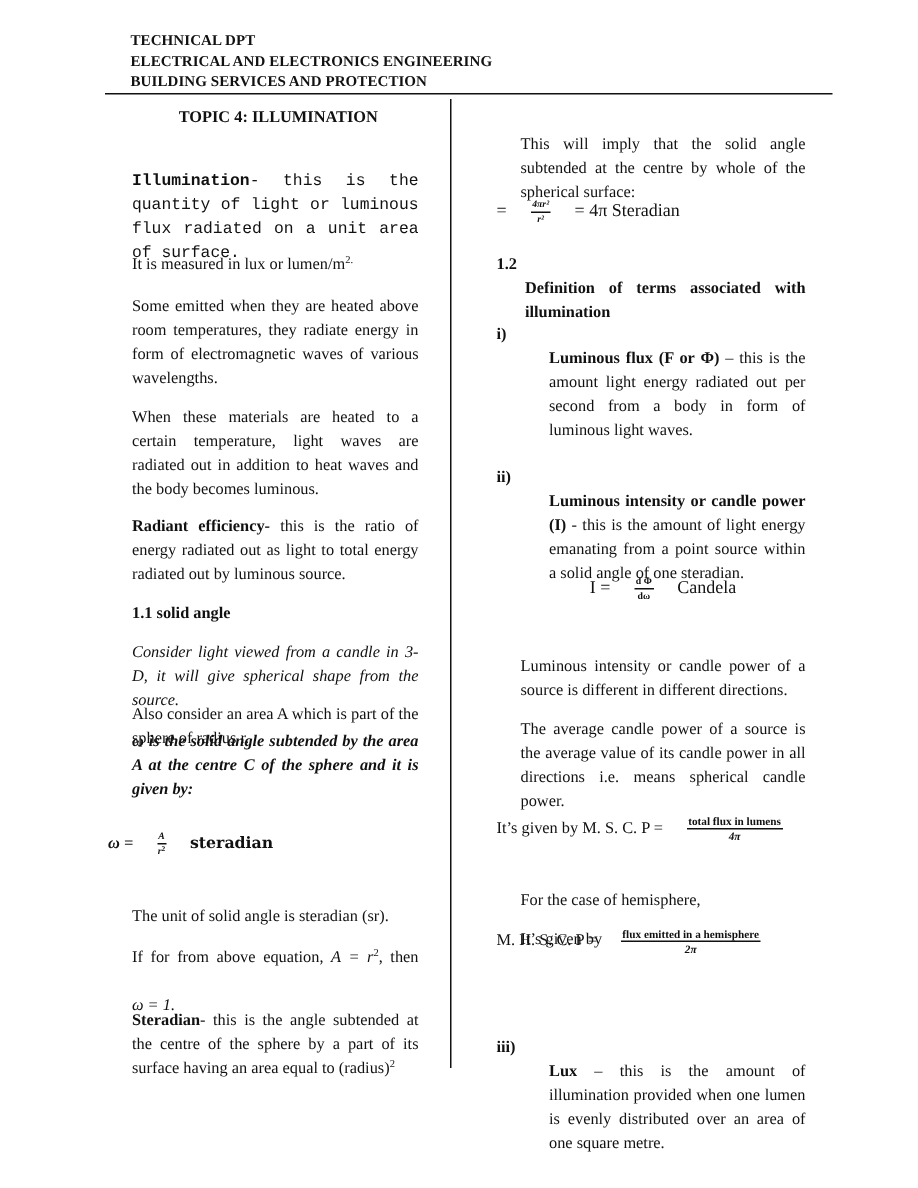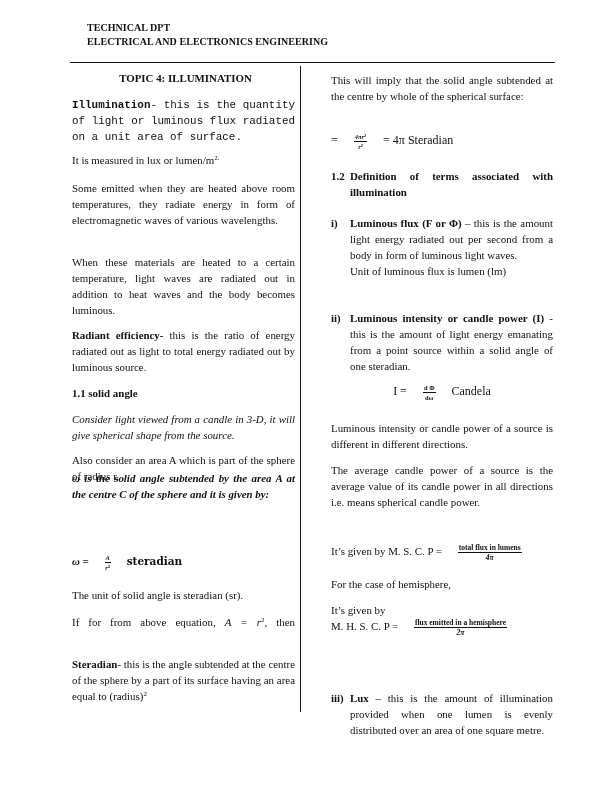--- a/index.html
+++ b/index.html
@@ -15,21 +15,21 @@
   .header div { white-space: nowrap; }
   .rule {
     position: absolute; left: 70px; top: 62px; width: 485px; height: 1.3px; background: #111;
   }
   .divider {
     position: absolute; left: 300px; top: 66px; width: 1.2px; height: 646px; background: #111;
   }
   .col { position: absolute; top: 70px; }
   .col.left { left: 72px; width: 223px; }
   .col.right { left: 331px; width: 222px; }
-  p { margin: 0; text-align: justify; }
+  p { margin: 16px; text-align: justify; }
   .b { font-weight: bold; }
   .u { text-underline-offset: 1.5px; text-decoration-thickness: 1px; }
   .topic { text-align: center; font-weight: bold; margin: 0; padding-left: 4px; }
   sup { font-size: 7px; line-height: 0; vertical-align: 4px; }
   .it { font-style: italic; }
   .abs { position: absolute; left: 0; right: 0; }
   .frac { display: inline-block; vertical-align: middle; text-align: center; margin: 0 13px; }
   .frac .num { display: block; border-bottom: 0.9px solid #111; padding: 0 1px; line-height: 9px; }
   .frac .den { display: block; line-height: 9px; }
   .small { font-size: 7.5px; font-weight: bold; }
@@ -40,20 +40,21 @@
   .heading12 { position: absolute; left: 0; right: 0; font-weight: bold; }
   .heading12 .num { position: absolute; left: 0; top: 0; }
   .heading12 .txt { margin-left: 19px; text-align: justify; text-align-last: left; }
 </style>
 </head>
 <body>
 
 <div class="header">
   <div>TECHNICAL DPT</div>
   <div>ELECTRICAL AND ELECTRONICS ENGINEERING</div>
+  <div>BUILDING SERVICES AND PROTECTION</div>
 </div>
 <div class="rule"></div>
 <div class="divider"></div>
 
 <div class="col left">
   <div class="abs" style="top:0px;">
     <p class="topic"><span class="u">TOPIC 4: ILLUMINATION</span></p>
   </div>
 
   <div class="abs" style="top:27px;font-family:Liberation Mono, monospace;">
@@ -97,20 +98,21 @@
     <span class="frac"><span class="num tiny-num it">A</span><span class="den tiny-num"><span class="it">r</span><sup style="font-size:5px;vertical-align:2px;">2</sup></span></span>
     <span class="b" style="font-family:'DejaVu Serif',serif;font-size:10.5px;">steradian</span>
   </div>
 
   <div class="abs" style="top:517px;">
     <p>The unit of solid angle is steradian (sr).</p>
   </div>
 
   <div class="abs" style="top:544px;">
     <p style="text-align:justify;text-align-last:justify;"><span>If for from above equation,</span> <span class="it">A = r</span><sup>2</sup><span>, then</span></p>
+    <p class="it">ω = 1.</p>
   </div>
 
   <div class="abs" style="top:586px;">
     <p><span class="b">Steradian</span><span>- this is the angle subtended at the centre of the sphere by a part of its surface having an area equal to (radius)</span><sup>2</sup></p>
   </div>
 </div>
 
 <div class="col right">
   <div class="abs" style="top:2px;">
     <p>This will imply that the solid angle subtended at the centre by whole of the spherical surface:</p>
@@ -124,21 +126,20 @@
 
   <div class="heading12" style="top:98px;">
     <span class="num">1.2</span>
     <p class="txt"><span class="u">Definition of terms associated with illumination</span></p>
   </div>
 
   <div class="list-item" style="top:145px;">
     <span class="marker">i)</span>
     <div class="body">
       <p><span class="b">Luminous flux (F or Φ)</span><span> – this is the amount light energy radiated out per second from a body in form of luminous light waves.</span></p>
-      <p style="text-align:left;">Unit of luminous flux is lumen (lm)</p>
     </div>
   </div>
 
   <div class="list-item" style="top:240px;">
     <span class="marker">ii)</span>
     <div class="body">
       <p><span class="b">Luminous intensity or candle power (I)</span><span> - this is the amount of light energy emanating from a point source within a solid angle of one steradian.</span></p>
     </div>
   </div>
 

